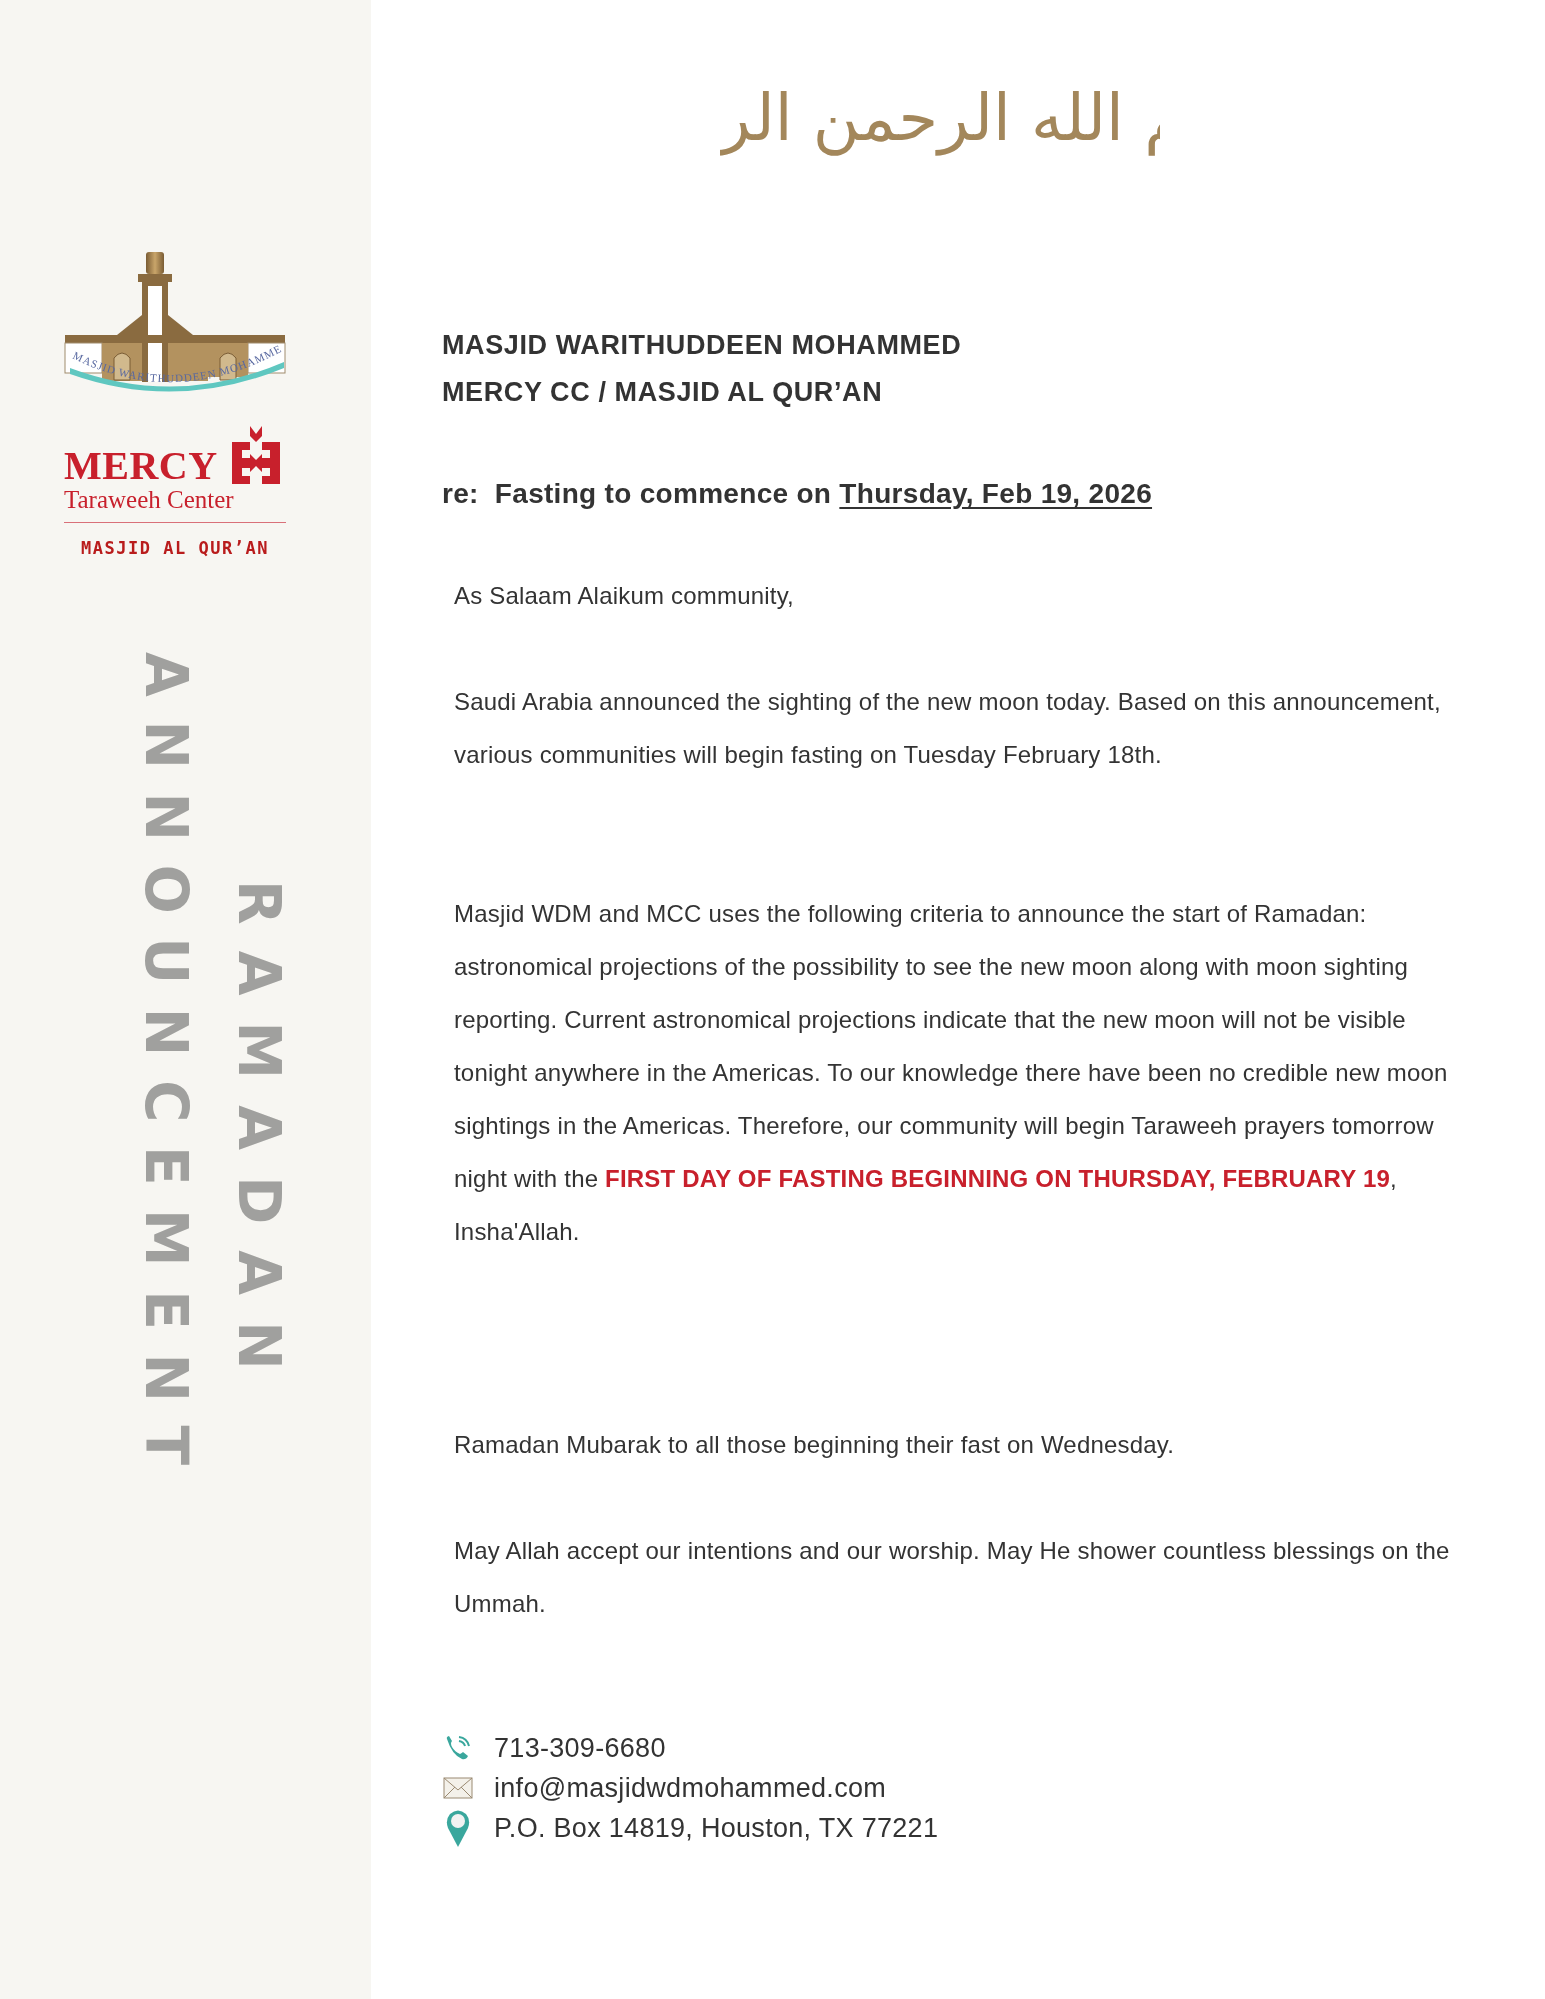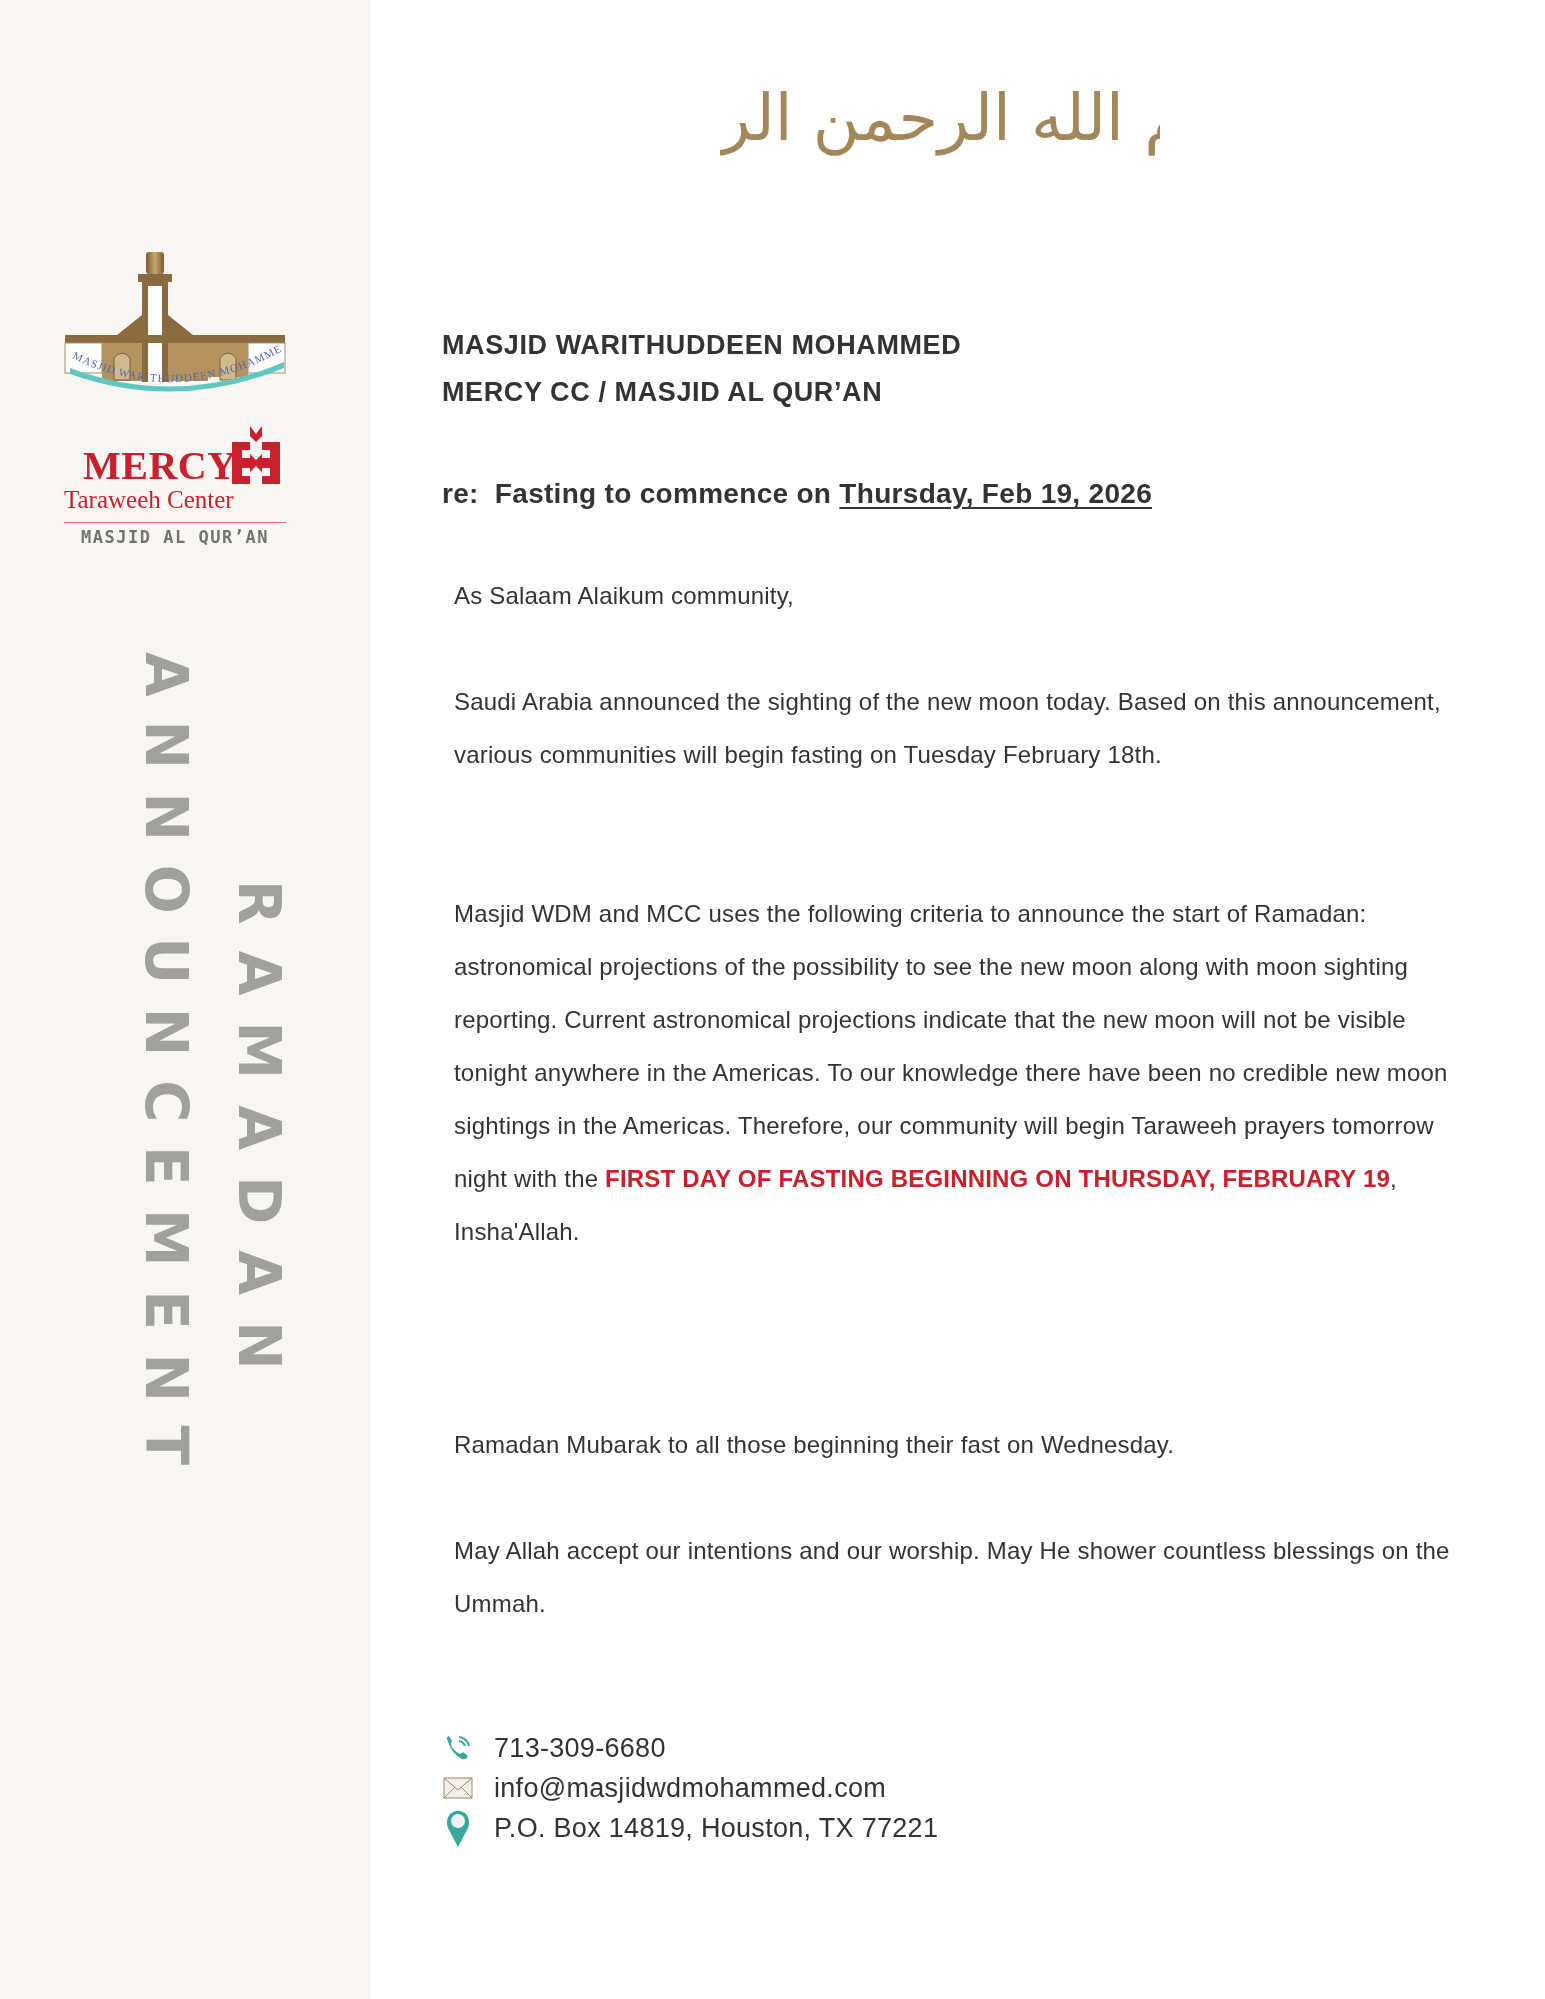--- a/index.html
+++ b/index.html
@@ -11,32 +11,32 @@
     }
     .sidebar {
       position: absolute; left: 0; top: 0; width: 371px; height: 1999px;
       background: #f7f6f2;
     }
     .mosque-logo { position: absolute; left: 62px; top: 240px; width: 230px; height: 160px; }
     .mercy-logo { position: absolute; left: 60px; top: 420px; width: 250px; height: 130px; }
     .mercy-word {
       position: absolute; left: 4px; top: 26px;
       font-family: "Liberation Serif", serif; font-weight: bold; font-size: 40px;
-      color: #c8202c; letter-spacing: 0.5px; line-height: 40px; margin-left: 19px;
+      color: #c8202c; letter-spacing: 0.5px; line-height: 40px;
     }
     .mercy-mark { position: absolute; left: 168px; top: 4px; width: 56px; height: 62px; }
     .mercy-sub {
       position: absolute; left: 4px; top: 66px;
       font-family: "Liberation Serif", serif; font-size: 25px; color: #c8202c; line-height: 28px;
     }
     .mercy-rule { position: absolute; left: 4px; top: 102px; width: 222px; height: 1px; background: #d97079; }
     .mercy-masjid {
-      position: absolute; left: 4px; top: 107px; width: 222px; text-align: center;
+      position: absolute; left: 4px; top: 118px; width: 222px; text-align: center;
       font-family: "DejaVu Sans Mono", monospace; font-weight: bold; font-size: 17px;
-      color: #737373; letter-spacing: 1.5px; line-height: 20px;
+      color: #b91c1c; letter-spacing: 1.5px; line-height: 20px;
     }
     .vert {
       position: absolute; font-family: "DejaVu Sans", sans-serif; font-weight: bold;
       color: #a0a09e; writing-mode: vertical-rl; white-space: nowrap;
     }
     .vert-announcement { left: 132px; top: 652px; font-size: 58px; letter-spacing: 23.5px; }
     .vert-ramadan { left: 225px; top: 880px; font-size: 58px; letter-spacing: 26px; }
 
     .bismillah { position: absolute; left: 720px; top: 50px; width: 440px; height: 140px; }
 

